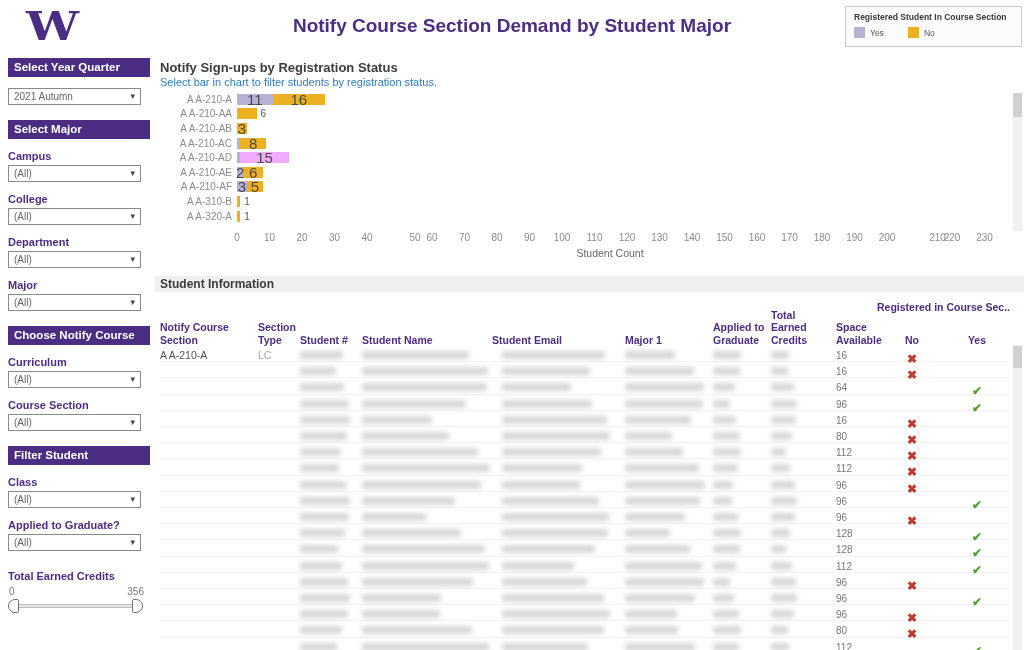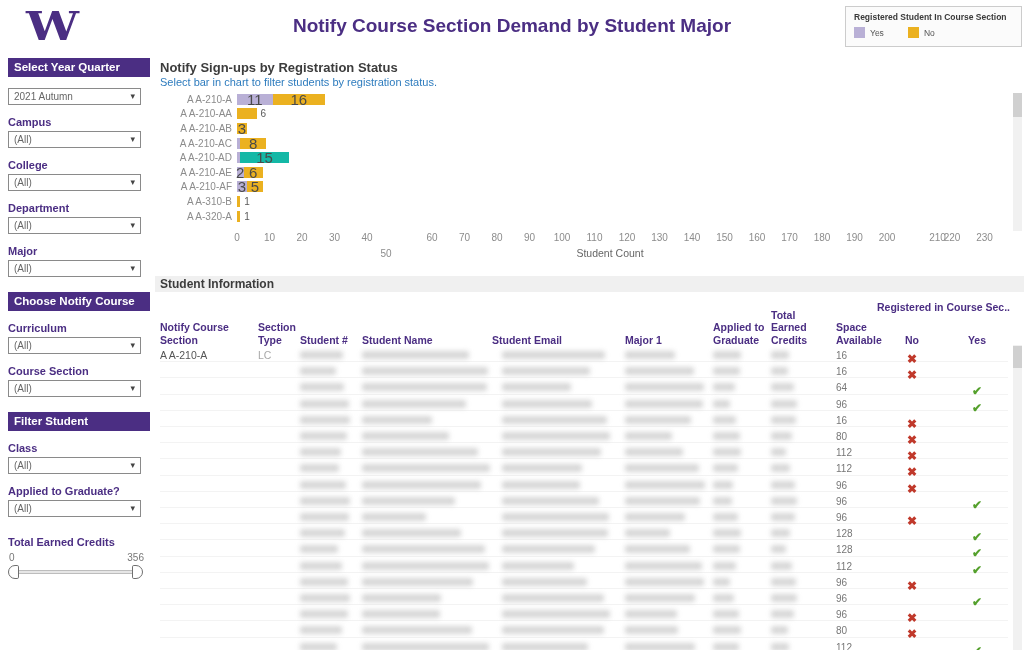--- a/index.html
+++ b/index.html
@@ -86,20 +86,21 @@
 </div>
 
 <div id="sidebar">
     <div class="sb-header first">Select Year Quarter</div>
     <div class="filter">
       <div class="dropdown">
         <span class="dd-value">2021 Autumn</span>
         <span class="dd-arrow">▾</span>
       </div>
     </div>
+    <div class="sb-header">Select Major</div>
     <div class="filter">
       <div class="filter-label">Campus</div>
       <div class="dropdown">
         <span class="dd-value">(All)</span>
         <span class="dd-arrow">▾</span>
       </div>
     </div>
     <div class="filter">
       <div class="filter-label">College</div>
       <div class="dropdown">
@@ -192,21 +193,21 @@
       <div class="cr-label">A A-210-AC</div>
       <div class="cr-bars">
         <div class="seg yes" style="width: 3.25px; background: rgb(185, 176, 214);"></div>
         <div class="seg no" style="width: 26px; background: rgb(235, 177, 32);">8</div>
       </div>
     </div>
     <div class="chart-row">
       <div class="cr-label">A A-210-AD</div>
       <div class="cr-bars">
         <div class="seg yes" style="width: 3.25px; background: rgb(185, 176, 214);"></div>
-        <div class="seg no" style="width: 48.75px; background: #14b8a6;">15</div>
+        <div class="seg no" style="width: 48.75px; background: #f0abfc;">15</div>
       </div>
     </div>
     <div class="chart-row">
       <div class="cr-label">A A-210-AE</div>
       <div class="cr-bars">
         <div class="seg yes" style="width: 6.5px; background: rgb(185, 176, 214);">2</div>
         <div class="seg no" style="width: 19.5px; background: rgb(235, 177, 32);">6</div>
       </div>
     </div>
     <div class="chart-row">
@@ -230,21 +231,21 @@
         <span class="out-label">1</span>
       </div>
     </div>
   </div>
 <div id="chart-axis">
     <span class="tick" style="left: 0px;">0</span>
     <span class="tick" style="left: 32.5px;">10</span>
     <span class="tick" style="left: 65px;">20</span>
     <span class="tick" style="left: 97.5px;">30</span>
     <span class="tick" style="left: 130px;">40</span>
-    <span class="tick" style="left: 149px; margin-top: 16px;">50</span>
+    <span class="tick" style="left: 178px;">50</span>
     <span class="tick" style="left: 195px;">60</span>
     <span class="tick" style="left: 227.5px;">70</span>
     <span class="tick" style="left: 260px;">80</span>
     <span class="tick" style="left: 292.5px;">90</span>
     <span class="tick" style="left: 325px;">100</span>
     <span class="tick" style="left: 357.5px;">110</span>
     <span class="tick" style="left: 390px;">120</span>
     <span class="tick" style="left: 422.5px;">130</span>
     <span class="tick" style="left: 455px;">140</span>
     <span class="tick" style="left: 487.5px;">150</span>

